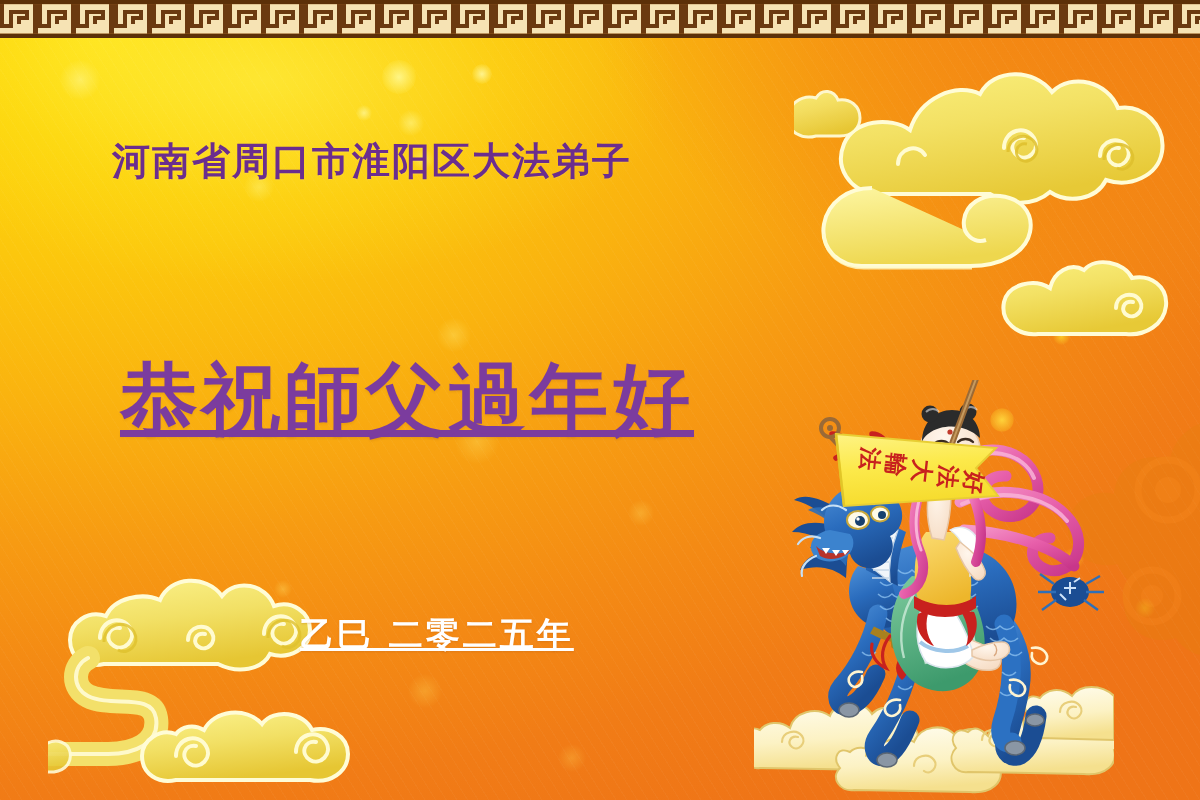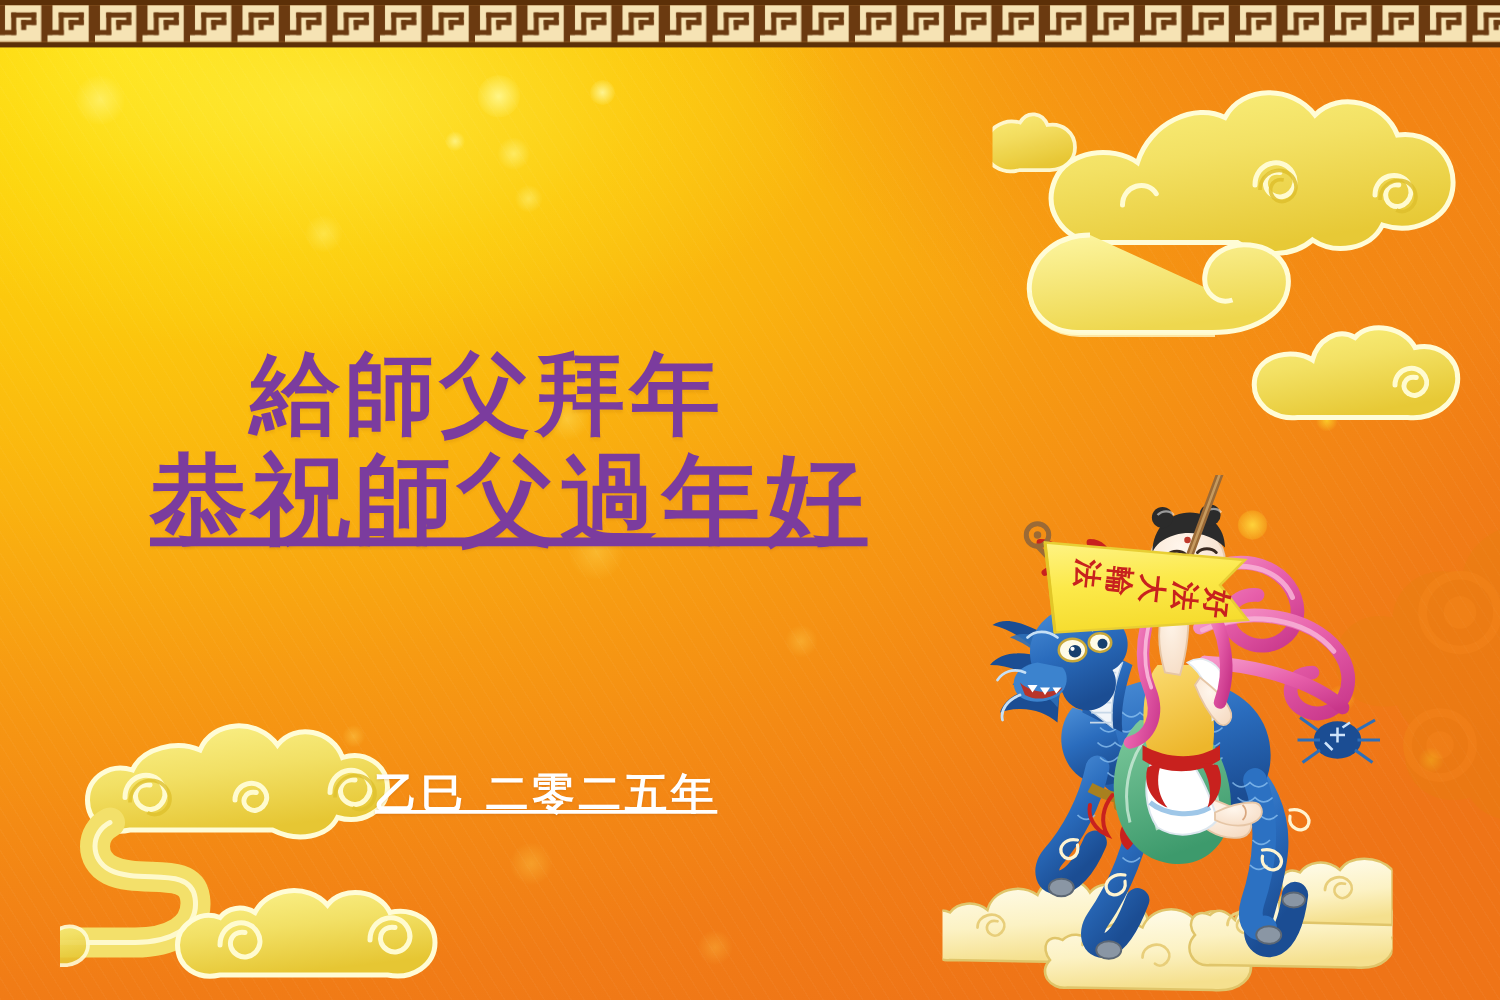--- a/index.html
+++ b/index.html
@@ -536,20 +536,20 @@
           <rect x="0" y="3" width="38" height="1.4"></rect>
           <rect x="0" y="33" width="38" height="1.4"></rect>
         </g>
       </pattern>
     </defs>
     <rect x="0" y="0" width="1200" height="38" fill="url(#meander)"></rect>
     <rect x="0" y="0" width="1200" height="4" fill="#5C3008"></rect>
     <rect x="0" y="34" width="1200" height="4" fill="#5C3008"></rect>
   </svg>
 
-
-  <div class="han" id="greet-1">給師父拜年</div>
+  <div class="han" id="header-line">河南省周口市淮阳区大法弟子</div>
+
 
   <div class="han" id="greet-2">恭祝師父過年好</div>
 
   <div class="han" id="date-line">乙巳 二零二五年</div>
 
 </div>
 
 </body></html>

